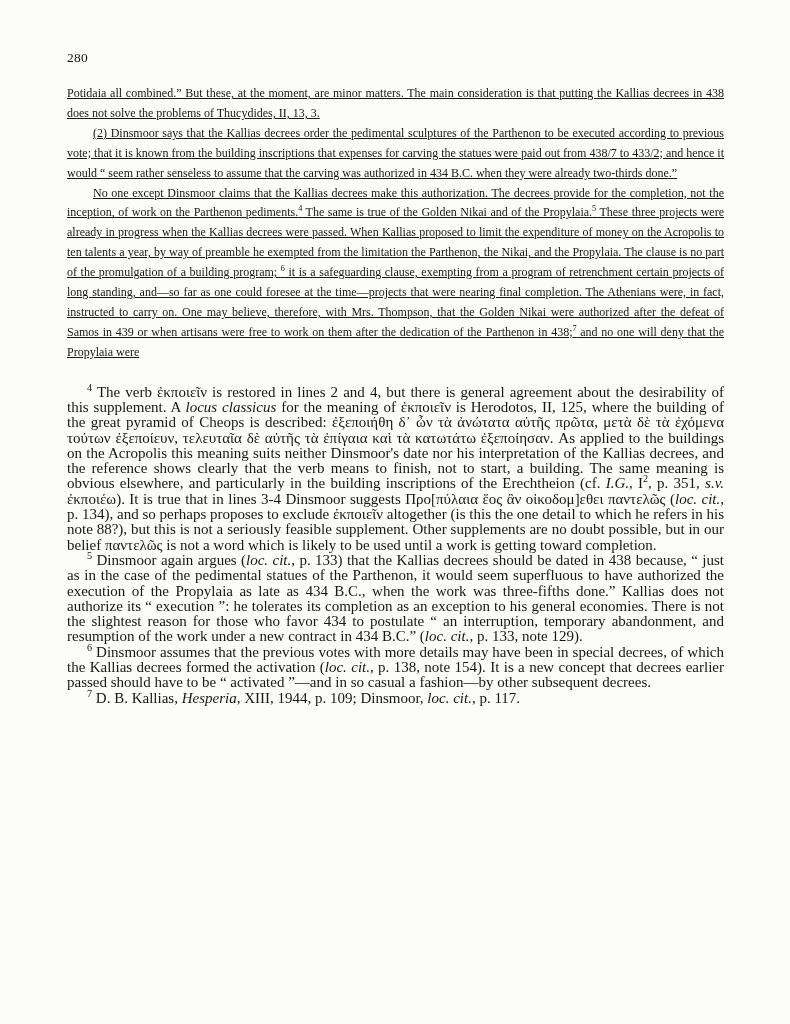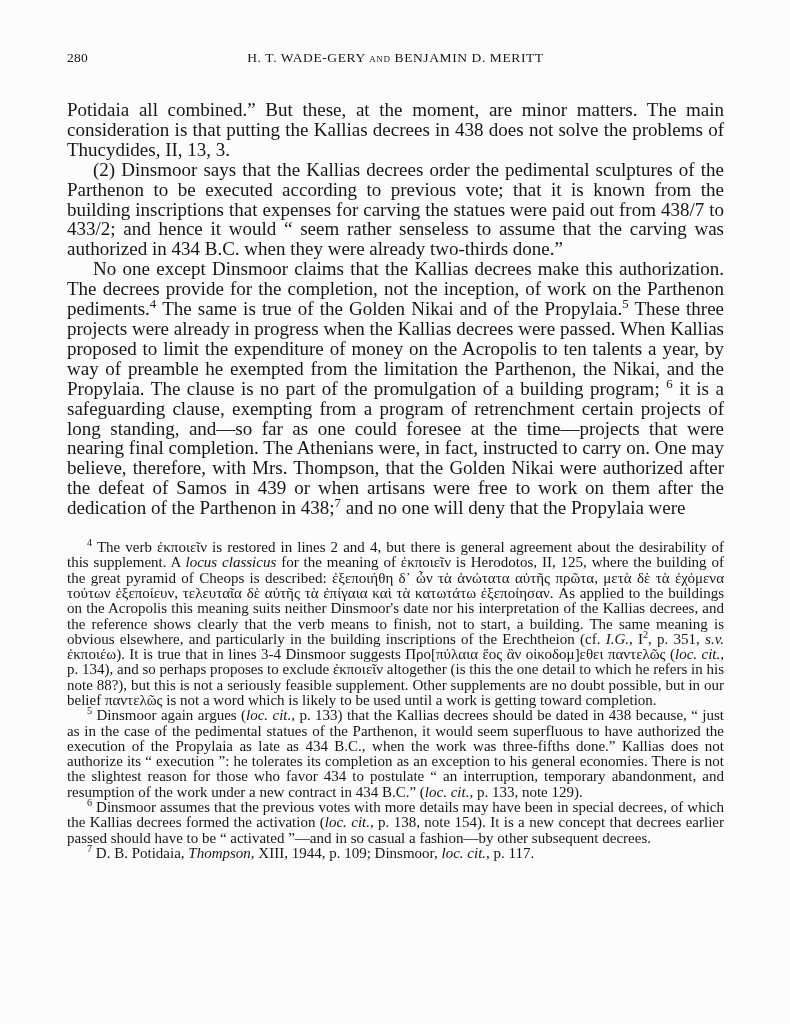--- a/index.html
+++ b/index.html
@@ -30,23 +30,24 @@
     position: absolute;
     left: 0;
     top: 0;
     letter-spacing: 0.3px;
   }
   .sc {
     font-variant: small-caps;
     letter-spacing: 0.6px;
   }
   .body-text {
-    font-size: 19px;
+    font-size: 12px;
     line-height: 19.9px;
     text-align: justify;
+    text-decoration: underline;
   }
   .para {
     margin: 0;
   }
   .para.indent {
     text-indent: 26px;
   }
   sup {
     font-size: 0.68em;
     line-height: 0;
@@ -64,29 +65,28 @@
   }
   i { font-style: italic; }
 </style>
 </head>
 <body>
 
 <div class="page">
 
   <header class="page-header">
     <span class="page-num">280</span>
-    <span class="authors"><span>H. T. WADE-GERY </span><span class="sc">and</span><span> BENJAMIN D. MERITT</span></span>
   </header>
 
   <main class="body-text">
     <p class="para"><span>Potidaia all combined.”  But these, at the moment, are minor matters.  The main consideration is that putting the Kallias decrees in 438 does not solve the problems of Thucydides, II, 13, 3.</span></p>
     <p class="para indent"><span>(2)  Dinsmoor says that the Kallias decrees order the pedimental sculptures of the Parthenon to be executed according to previous vote; that it is known from the building inscriptions that expenses for carving the statues were paid out from 438/7 to 433/2; and hence it would “ seem rather senseless to assume that the carving was authorized in 434 B.C. when they were already two-thirds done.”</span></p>
     <p class="para indent"><span>No one except Dinsmoor claims that the Kallias decrees make this authorization.  The decrees provide for the completion, not the inception, of work on the Parthenon pediments.</span><sup>4</sup><span>  The same is true of the Golden Nikai and of the Propylaia.</span><sup>5</sup><span>  These three projects were already in progress when the Kallias decrees were passed.  When Kallias proposed to limit the expenditure of money on the Acropolis to ten talents a year, by way of preamble he exempted from the limitation the Parthenon, the Nikai, and the Propylaia.  The clause is no part of the promulgation of a building program; </span><sup>6</sup><span> it is a safeguarding clause, exempting from a program of retrenchment certain projects of long standing, and—so far as one could foresee at the time—projects that were nearing final completion.  The Athenians were, in fact, instructed to carry on.  One may believe, therefore, with Mrs. Thompson, that the Golden Nikai were authorized after the defeat of Samos in 439 or when artisans were free to work on them after the dedication of the Parthenon in 438;</span><sup>7</sup><span> and no one will deny that the Propylaia were</span></p>
   </main>
 
   <section class="footnotes">
     <p class="footnote"><sup>4</sup><span> The verb ἐκποιεῖν is restored in lines 2 and 4, but there is general agreement about the desirability of this supplement.  A </span><i>locus classicus</i><span> for the meaning of ἐκποιεῖν is Herodotos, II, 125, where the building of the great pyramid of Cheops is described: ἐξεποιήθη δ᾽ ὦν τὰ ἀνώτατα αὐτῆς πρῶτα, μετὰ δὲ τὰ ἐχόμενα τούτων ἐξεποίευν, τελευταῖα δὲ αὐτῆς τὰ ἐπίγαια καὶ τὰ κατωτάτω ἐξεποίησαν.  As applied to the buildings on the Acropolis this meaning suits neither Dinsmoor's date nor his interpretation of the Kallias decrees, and the reference shows clearly that the verb means to finish, not to start, a building.  The same meaning is obvious elsewhere, and particularly in the building inscriptions of the Erechtheion (cf. </span><i>I.G.</i><span>, I</span><sup>2</sup><span>, p. 351, </span><i>s.v.</i><span> ἐκποιέω).  It is true that in lines 3-4 Dinsmoor suggests Προ[πύλαια ἕος ἂν οἰκοδομ]εθει παντελῶς (</span><i>loc. cit.</i><span>, p. 134), and so perhaps proposes to exclude ἐκποιεῖν altogether (is this the one detail to which he refers in his note 88?), but this is not a seriously feasible supplement.  Other supplements are no doubt possible, but in our belief παντελῶς is not a word which is likely to be used until a work is getting toward completion.</span></p>
     <p class="footnote"><sup>5</sup><span> Dinsmoor again argues (</span><i>loc. cit.</i><span>, p. 133) that the Kallias decrees should be dated in 438 because, “ just as in the case of the pedimental statues of the Parthenon, it would seem superfluous to have authorized the execution of the Propylaia as late as 434 B.C., when the work was three-fifths done.”  Kallias does not authorize its “ execution ”:  he tolerates its completion as an exception to his general economies.  There is not the slightest reason for those who favor 434 to postulate “ an interruption, temporary abandonment, and resumption of the work under a new contract in 434 B.C.” (</span><i>loc. cit.</i><span>, p. 133, note 129).</span></p>
     <p class="footnote"><sup>6</sup><span> Dinsmoor assumes that the previous votes with more details may have been in special decrees, of which the Kallias decrees formed the activation (</span><i>loc. cit.</i><span>, p. 138, note 154).  It is a new concept that decrees earlier passed should have to be “ activated ”—and in so casual a fashion—by other subsequent decrees.</span></p>
-    <p class="footnote"><sup>7</sup><span> D. B. Potidaia, </span><i>Thompson</i><span>, XIII, 1944, p. 109; Dinsmoor, </span><i>loc. cit.</i><span>, p. 117.</span></p>
+    <p class="footnote"><sup>7</sup><span> D. B. Kallias, </span><i>Hesperia</i><span>, XIII, 1944, p. 109; Dinsmoor, </span><i>loc. cit.</i><span>, p. 117.</span></p>
   </section>
 
 </div>
 
 </body></html>

